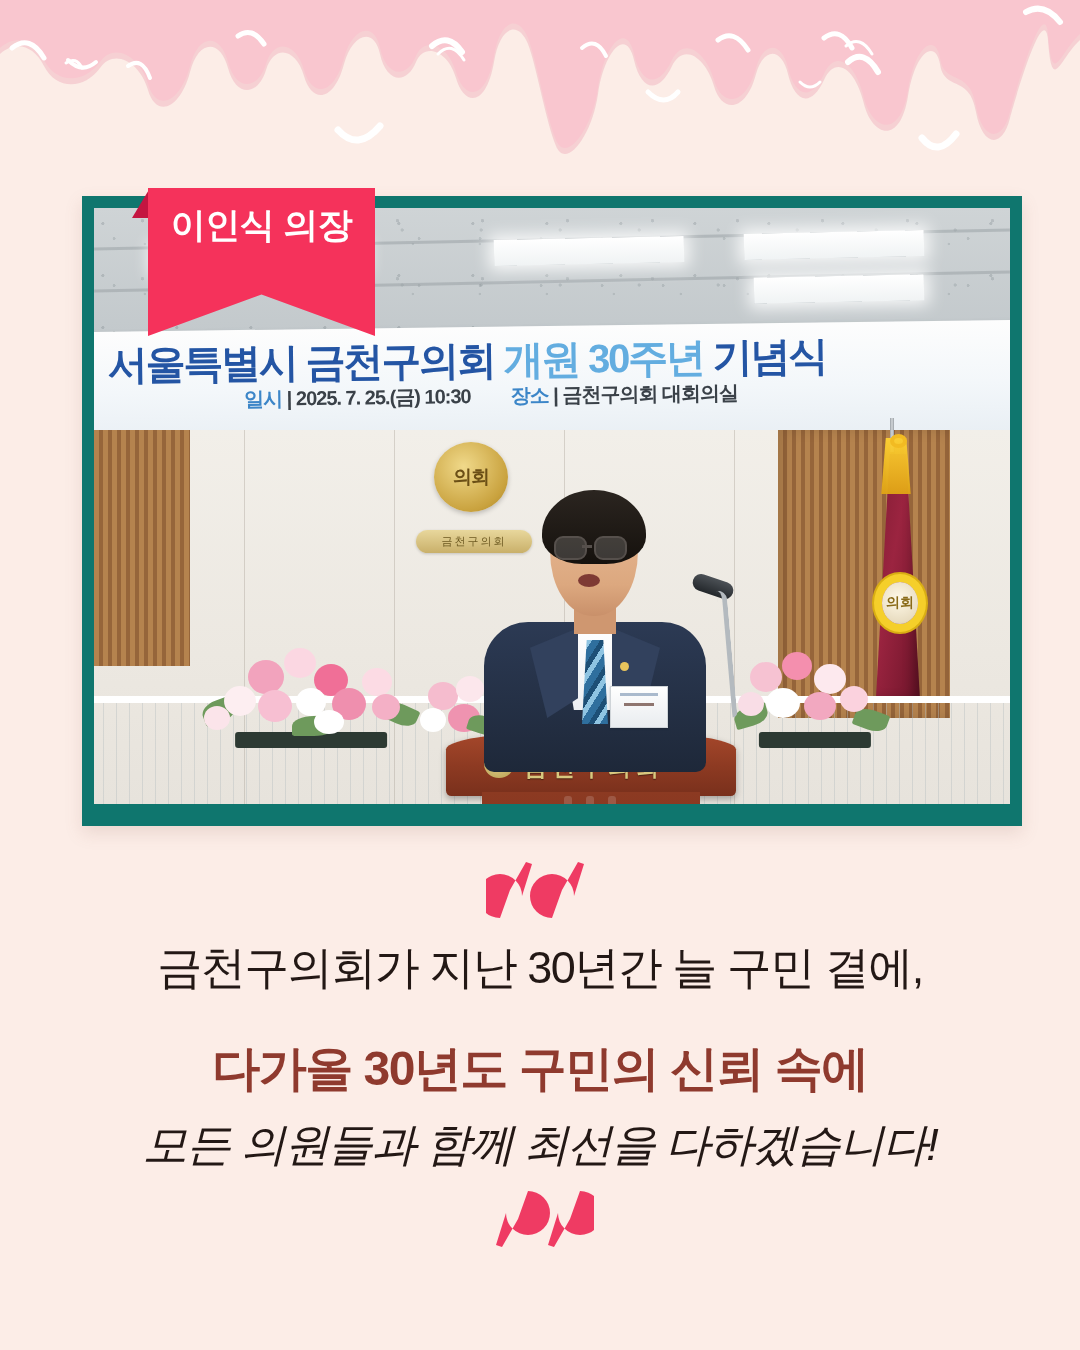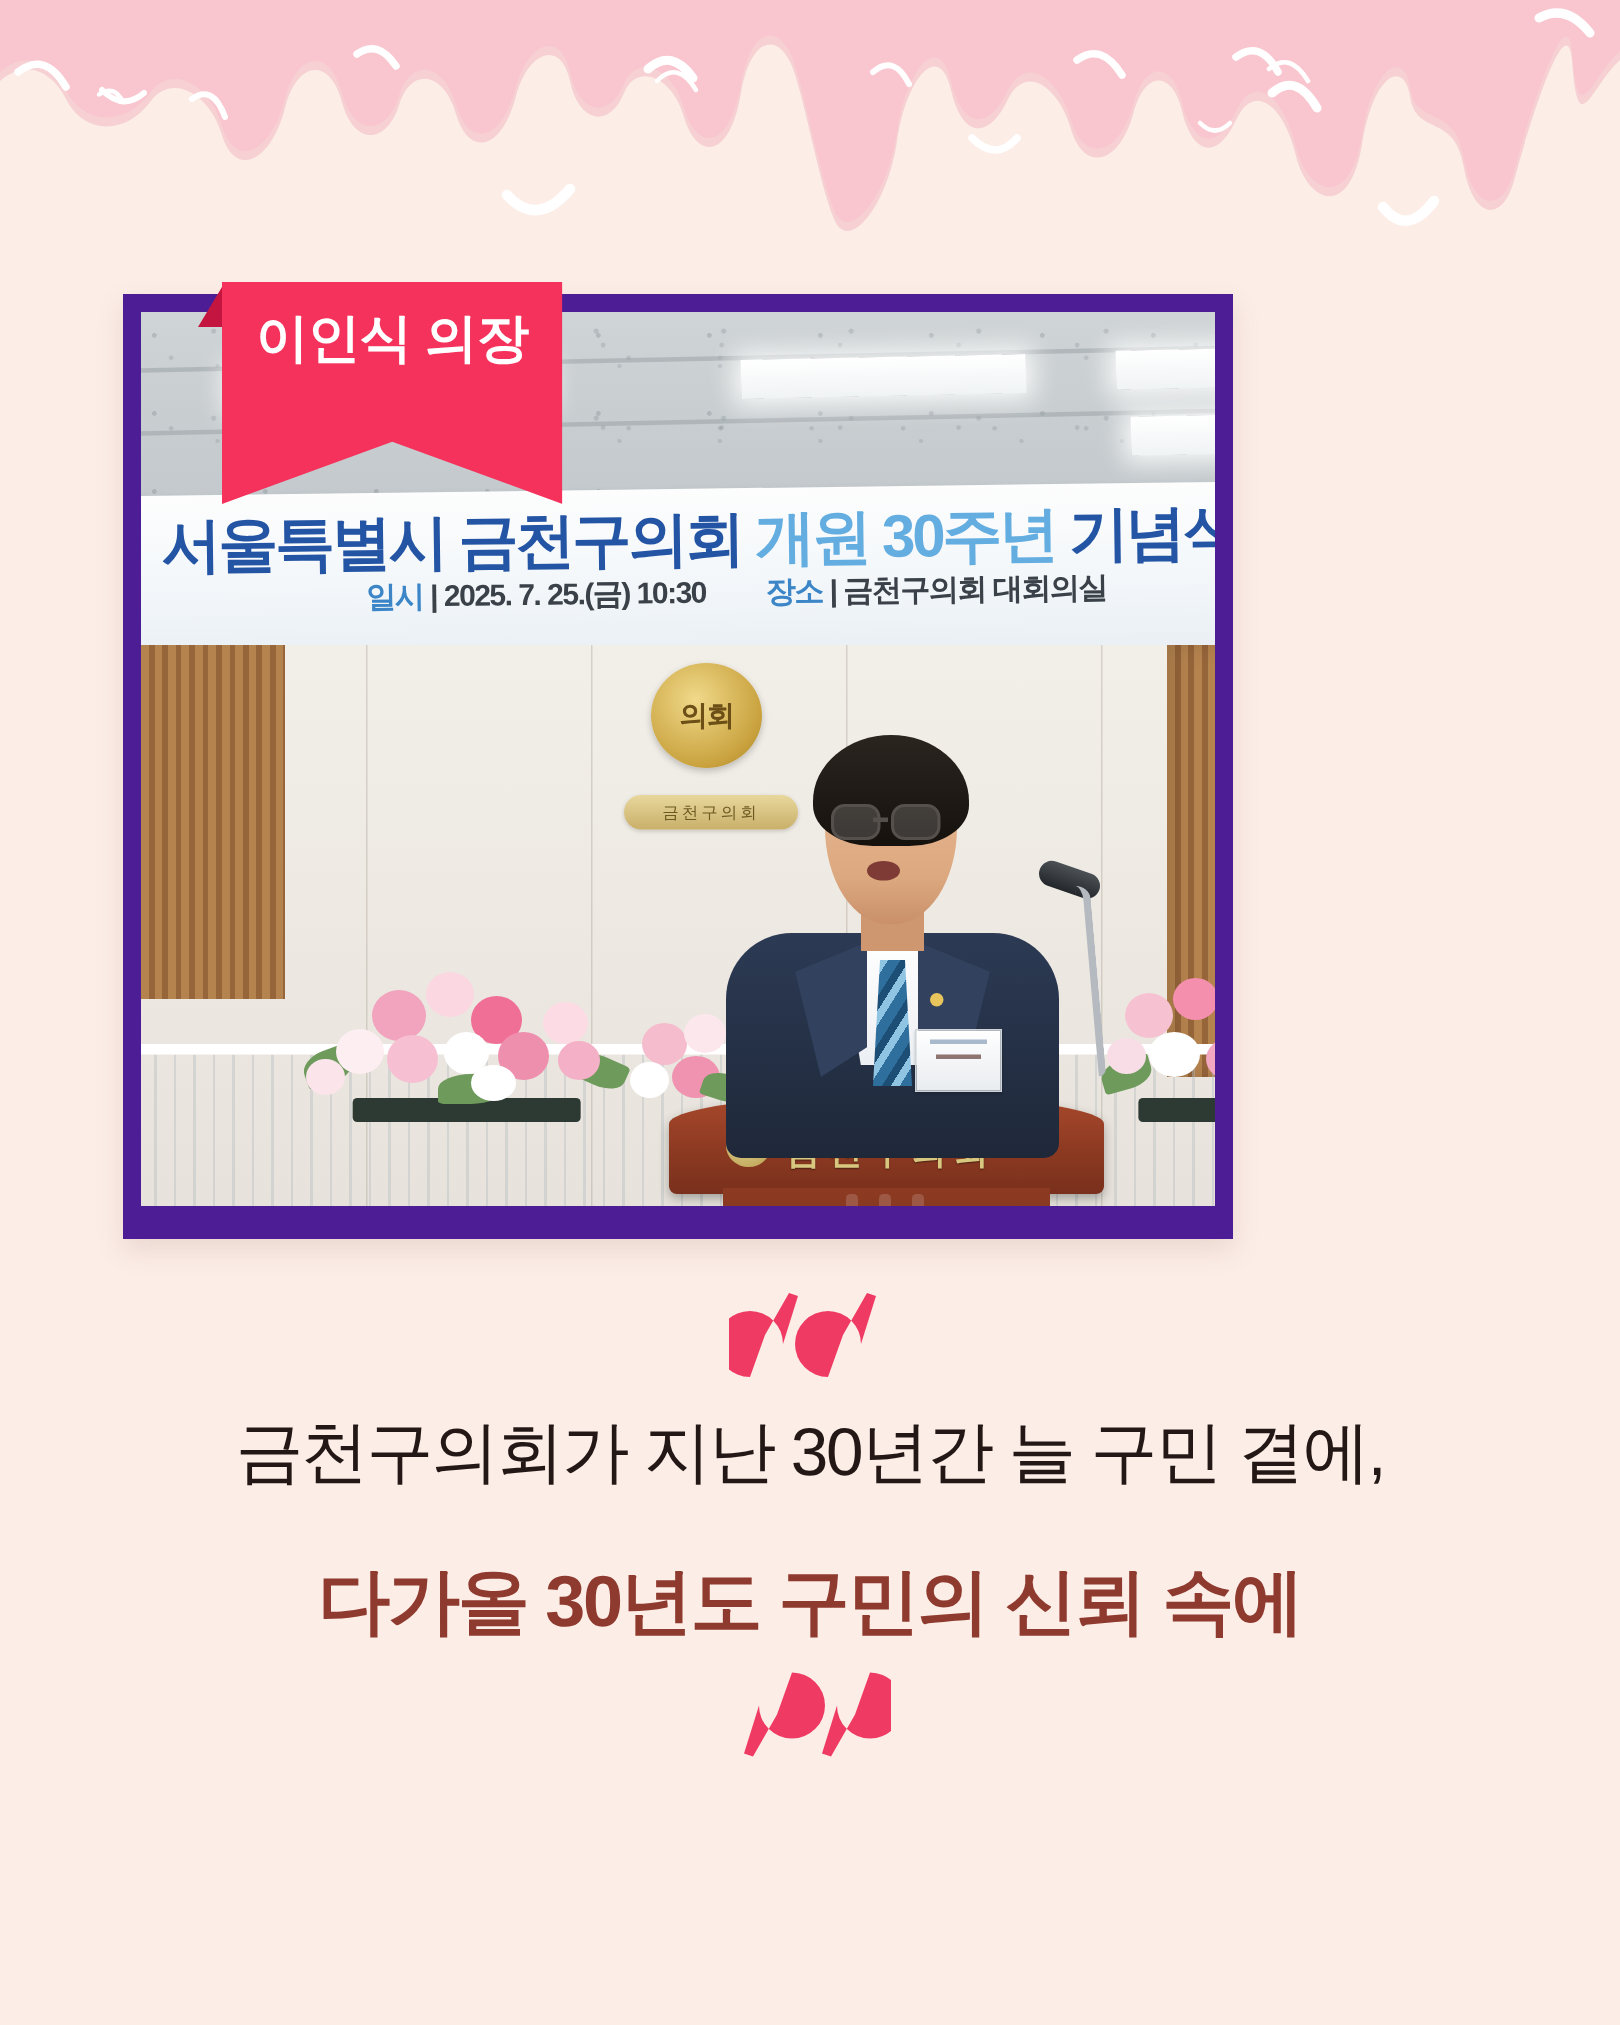--- a/index.html
+++ b/index.html
@@ -21,22 +21,22 @@
     position:absolute; top:0; left:0;
     width:1080px; height:165px;
     z-index:5;
   }
   #drip-band svg { display:block; width:1080px; height:165px; }
 
   
   #photo-card {
     position:absolute;
     left:82px; top:196px;
-    width:740px; height:630px;
-    background:#4c1d95;
+    width:940px; height:630px;
+    background:#0f766e;
     padding:12px 12px 22px 12px;
     box-shadow:0 7px 16px rgba(150,105,95,0.17);
     z-index:10;
   }
   #photo-inner {
     position:relative;
     width:100%; height:100%;
     overflow:hidden;
     background:#cfd6d8;
   }
@@ -605,20 +605,21 @@
   </div>
 
   <div id="quote-block">
     <svg id="quote-open" class="qmark" width="108" height="62" viewBox="0 0 108 62">
       <path d="M14,58 A22,22 0 1,1 36,36 L46,4 L40,2 L24,30 Z" fill="#EF3B63"></path>
       <path d="M66,58 A22,22 0 1,1 88,36 L98,4 L92,2 L76,30 Z" fill="#EF3B63"></path>
     </svg>
 
     <div class="qline" id="q-line1">금천구의회가 지난 30년간 늘 구민 곁에,</div>
     <div class="qline" id="q-line2">다가올 30년도 구민의 신뢰 속에</div>
+    <div class="qline" id="q-line4">모든 의원들과 함께 최선을 다하겠습니다!</div>
 
     <svg id="quote-close" class="qmark" width="108" height="62" viewBox="0 0 108 62">
       <g transform="translate(108,62) rotate(180)">
         <path d="M14,58 A22,22 0 1,1 36,36 L46,4 L40,2 L24,30 Z" fill="#EF3B63"></path>
         <path d="M66,58 A22,22 0 1,1 88,36 L98,4 L92,2 L76,30 Z" fill="#EF3B63"></path>
       </g>
     </svg>
   </div>
 
 </div>

